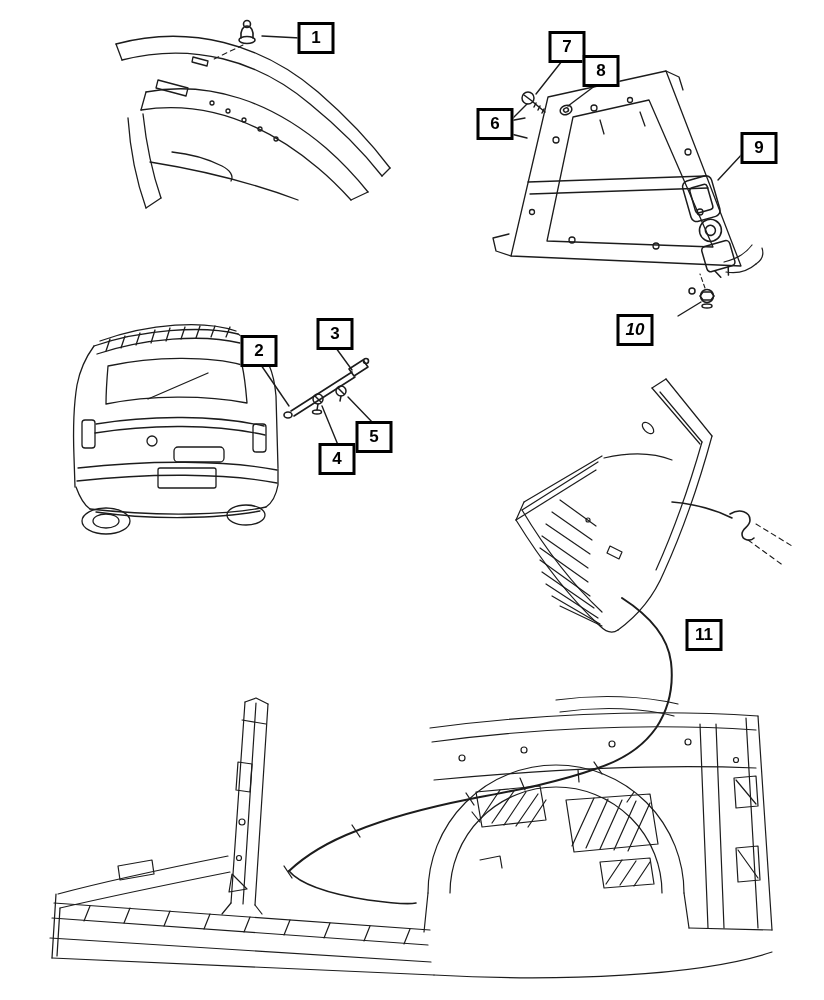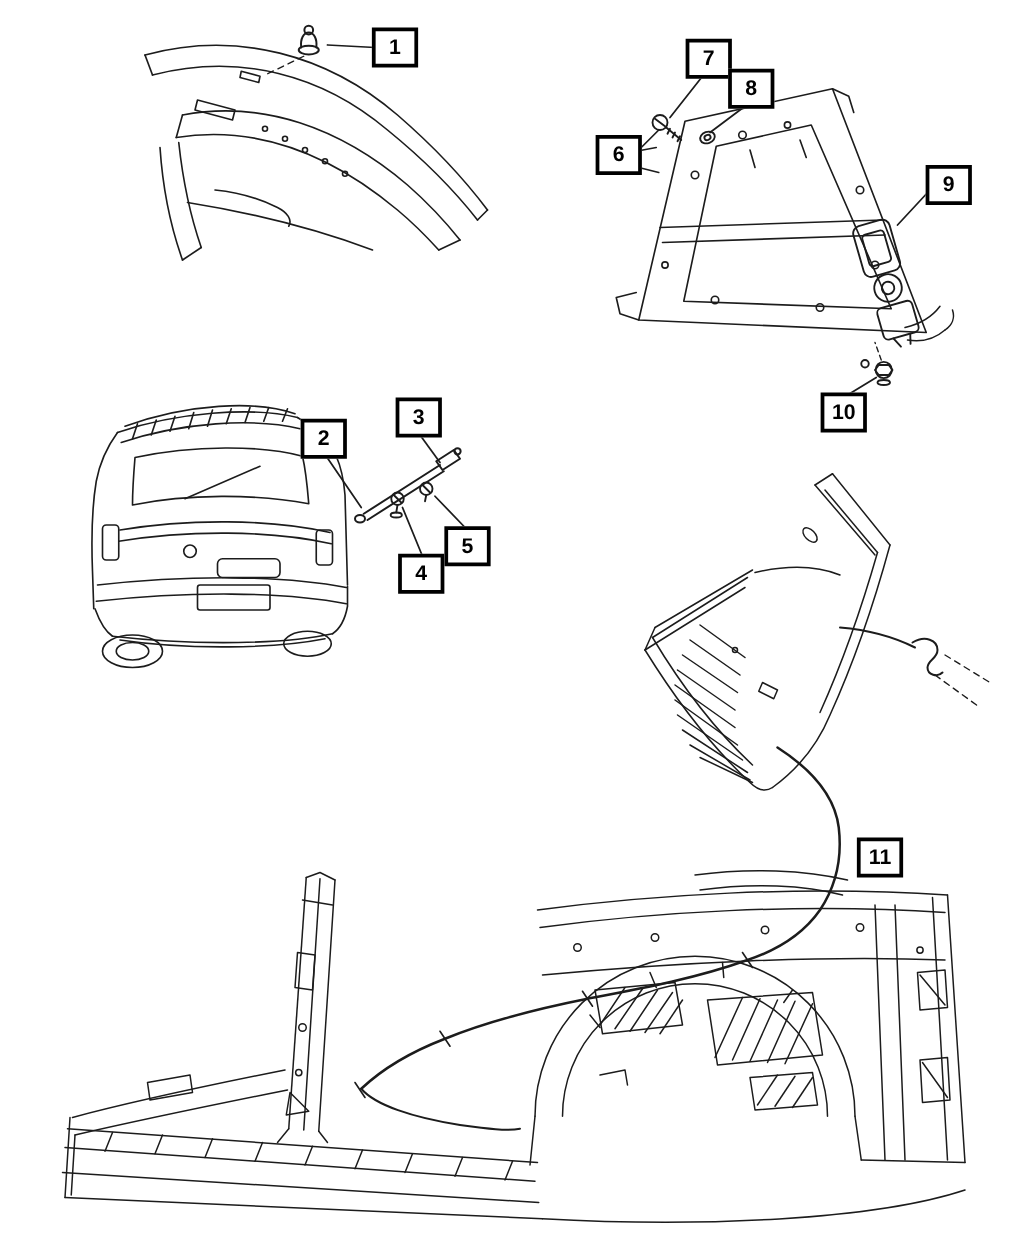--- a/index.html
+++ b/index.html
@@ -317,16 +317,16 @@
   <div class="callout-layer">
       <div class="callout" style="left: 316px; top: 38px;">1</div>
       <div class="callout" style="left: 259px; top: 351px;">2</div>
       <div class="callout" style="left: 335px; top: 334px;">3</div>
       <div class="callout" style="left: 337px; top: 459px;">4</div>
       <div class="callout" style="left: 374px; top: 437px;">5</div>
       <div class="callout" style="left: 495px; top: 124px;">6</div>
       <div class="callout" style="left: 567px; top: 47px;">7</div>
       <div class="callout" style="left: 601px; top: 71px;">8</div>
       <div class="callout" style="left: 759px; top: 148px;">9</div>
-      <div class="callout" style="left: 675px; top: 330px;">10</div>
-      <div class="callout" style="left: 704px; top: 686px;">11</div>
+      <div class="callout" style="left: 635px; top: 330px; font-style: italic;">10</div>
+      <div class="callout" style="left: 704px; top: 635px;">11</div>
     </div>
 </div>
 
 </body></html>

